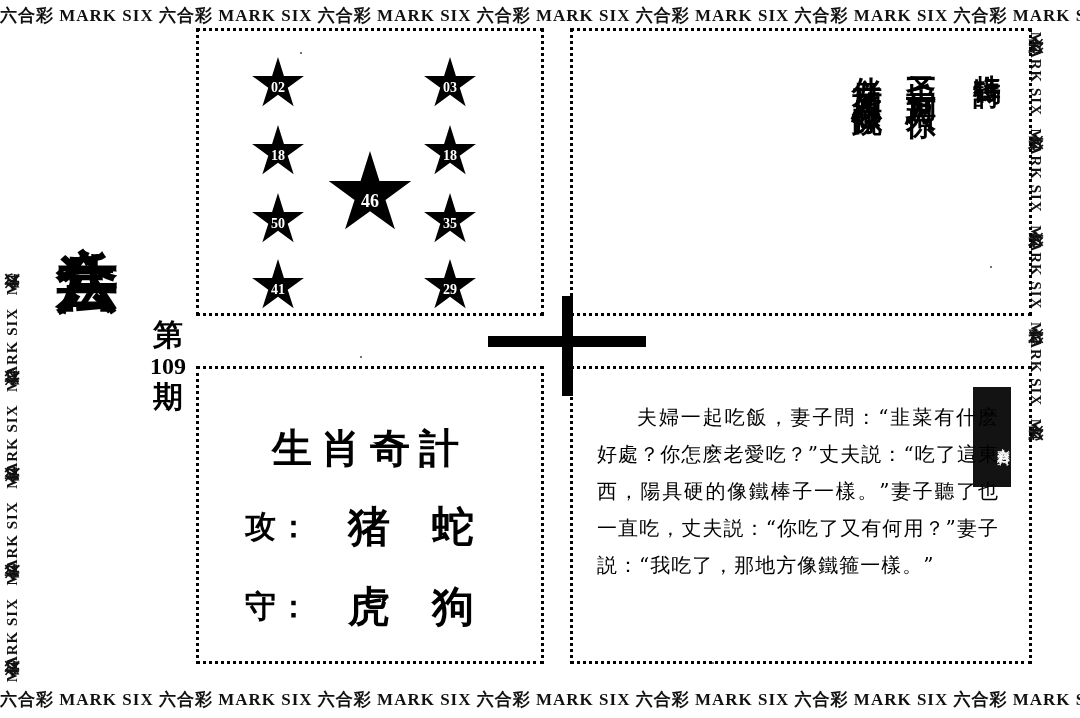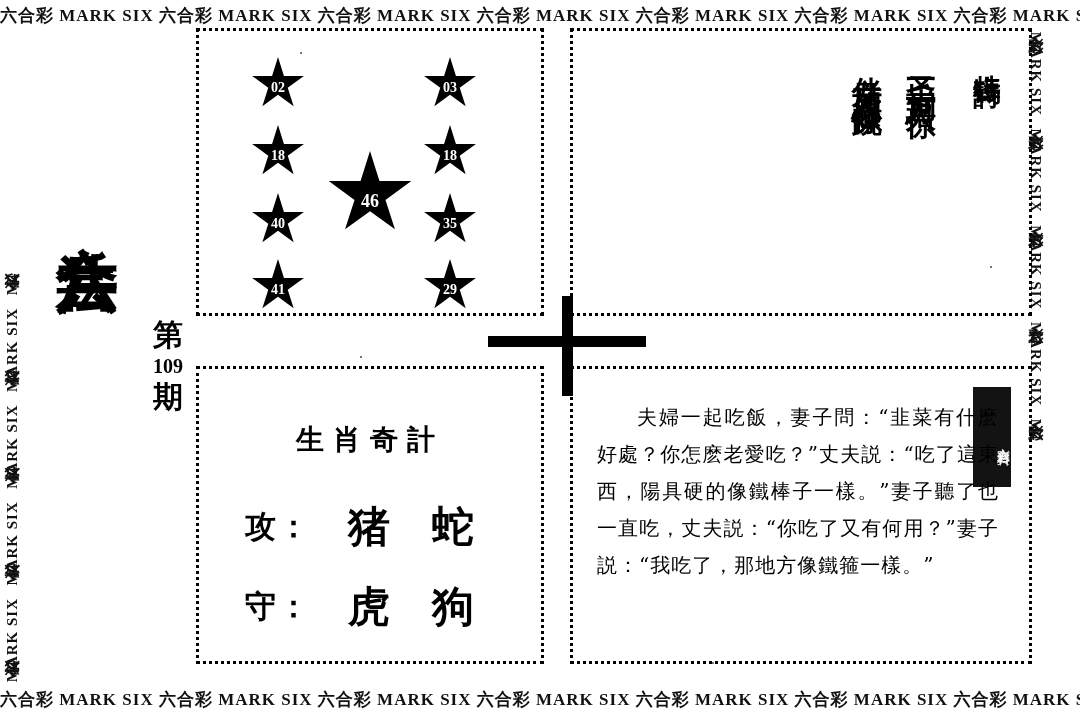--- a/index.html
+++ b/index.html
@@ -93,21 +93,21 @@
     width: 60px;
     text-align: center;
     font-family: "DejaVu Serif", serif;
     font-weight: bold;
   }
   .issue-char {
     font-size: 30px;
     line-height: 34px;
   }
   .issue-num {
-    font-size: 20px;
+    font-size: 24px;
     line-height: 28px;
     font-family: "Liberation Serif", serif;
   }
 
   
   .panel {
     position: absolute;
     border: 3px dotted #000;
     box-sizing: border-box;
   }
@@ -185,21 +185,21 @@
   }
 
   
   .zodiac-title {
     position: absolute;
     left: 0; top: 52px;
     width: 100%;
     text-align: center;
     font-family: "DejaVu Serif", serif;
     font-weight: bold;
-    font-size: 28px;
+    font-size: 40px;
     letter-spacing: 9px;
   }
   .zodiac-row {
     position: absolute;
     left: 46px;
     width: 270px;
     display: flex;
     align-items: center;
     font-family: "DejaVu Serif", serif;
     font-weight: bold;
@@ -282,21 +282,21 @@
   </div>
 
   <div class="panel panel-stars">
     <div class="star star-sm" style="left:52px;  top:26px;">
         <span>02</span>
       </div>
     <div class="star star-sm" style="left:52px;  top:94px;">
         <span>18</span>
       </div>
     <div class="star star-sm" style="left:52px;  top:162px;">
-        <span>40</span>
+        <span>50</span>
       </div>
     <div class="star star-sm" style="left:52px;  top:228px;">
         <span>41</span>
       </div>
 
     <div class="star star-lg" style="left:128px; top:120px;">
         <span>46</span>
       </div>
 
     <div class="star star-sm" style="left:224px; top:26px;">

